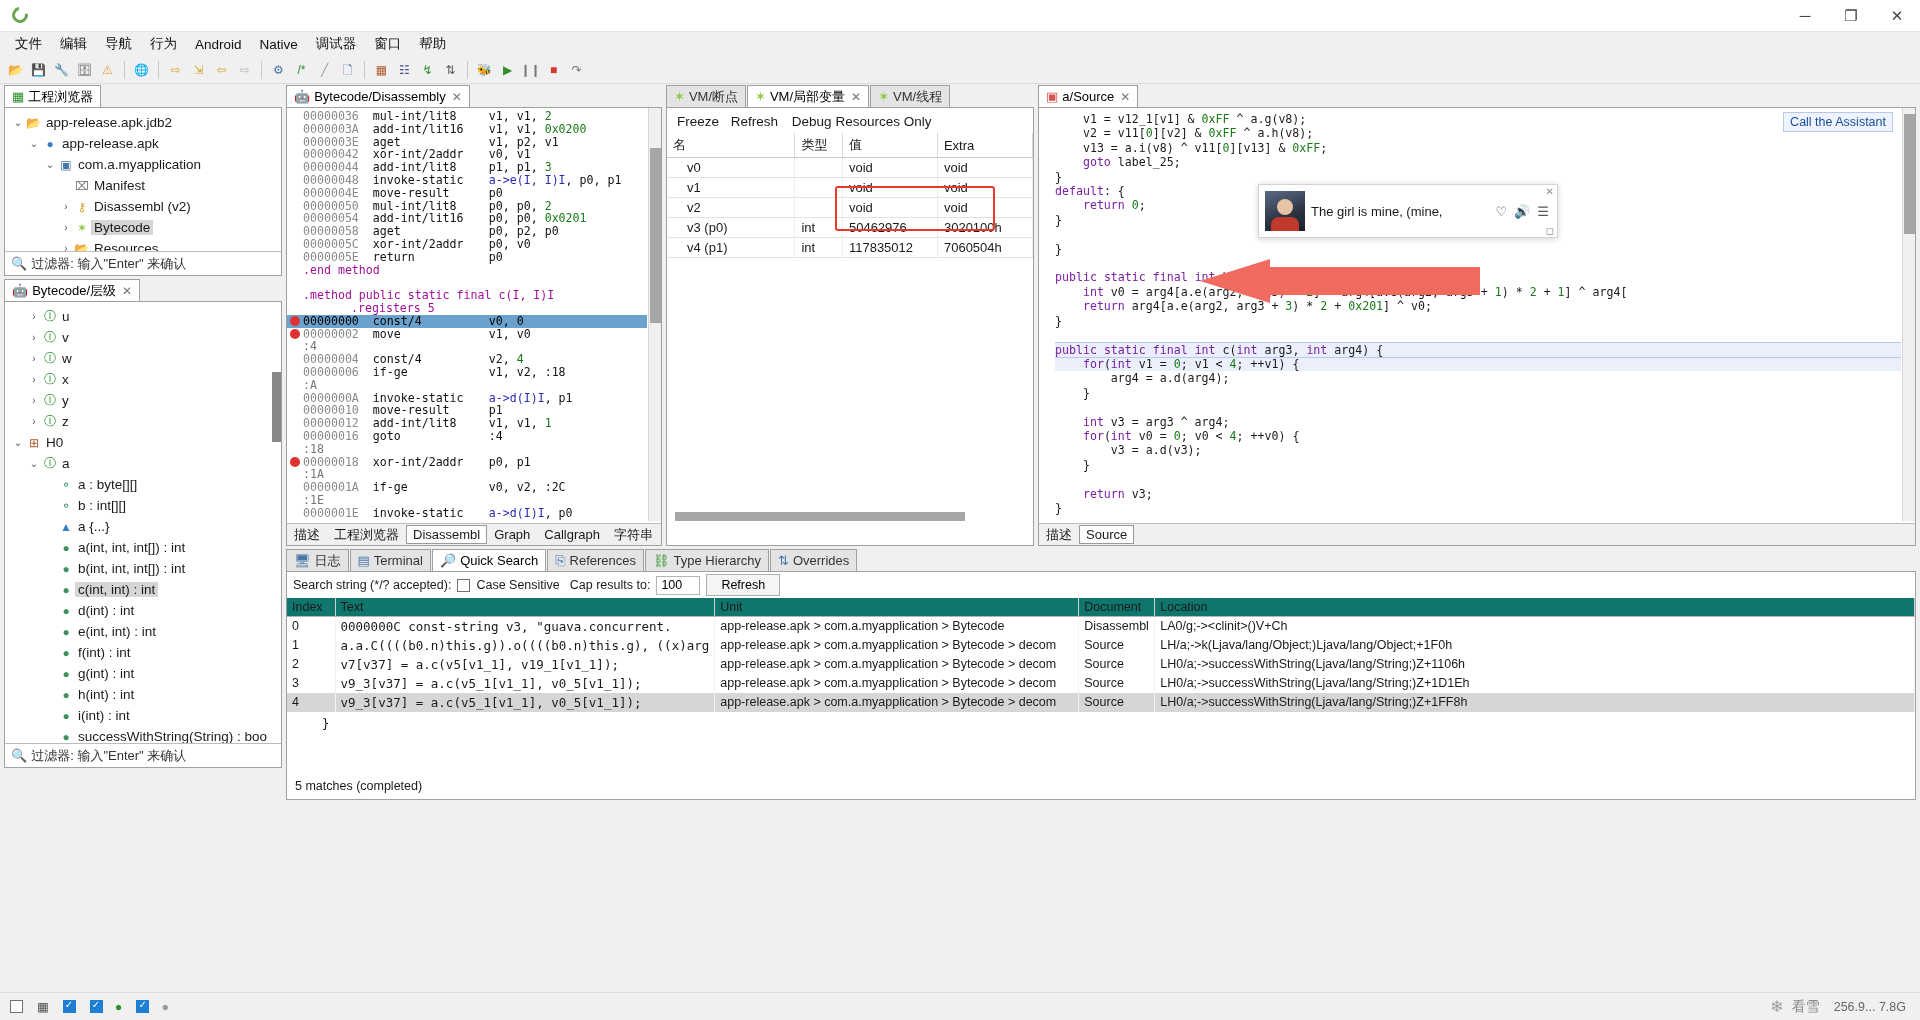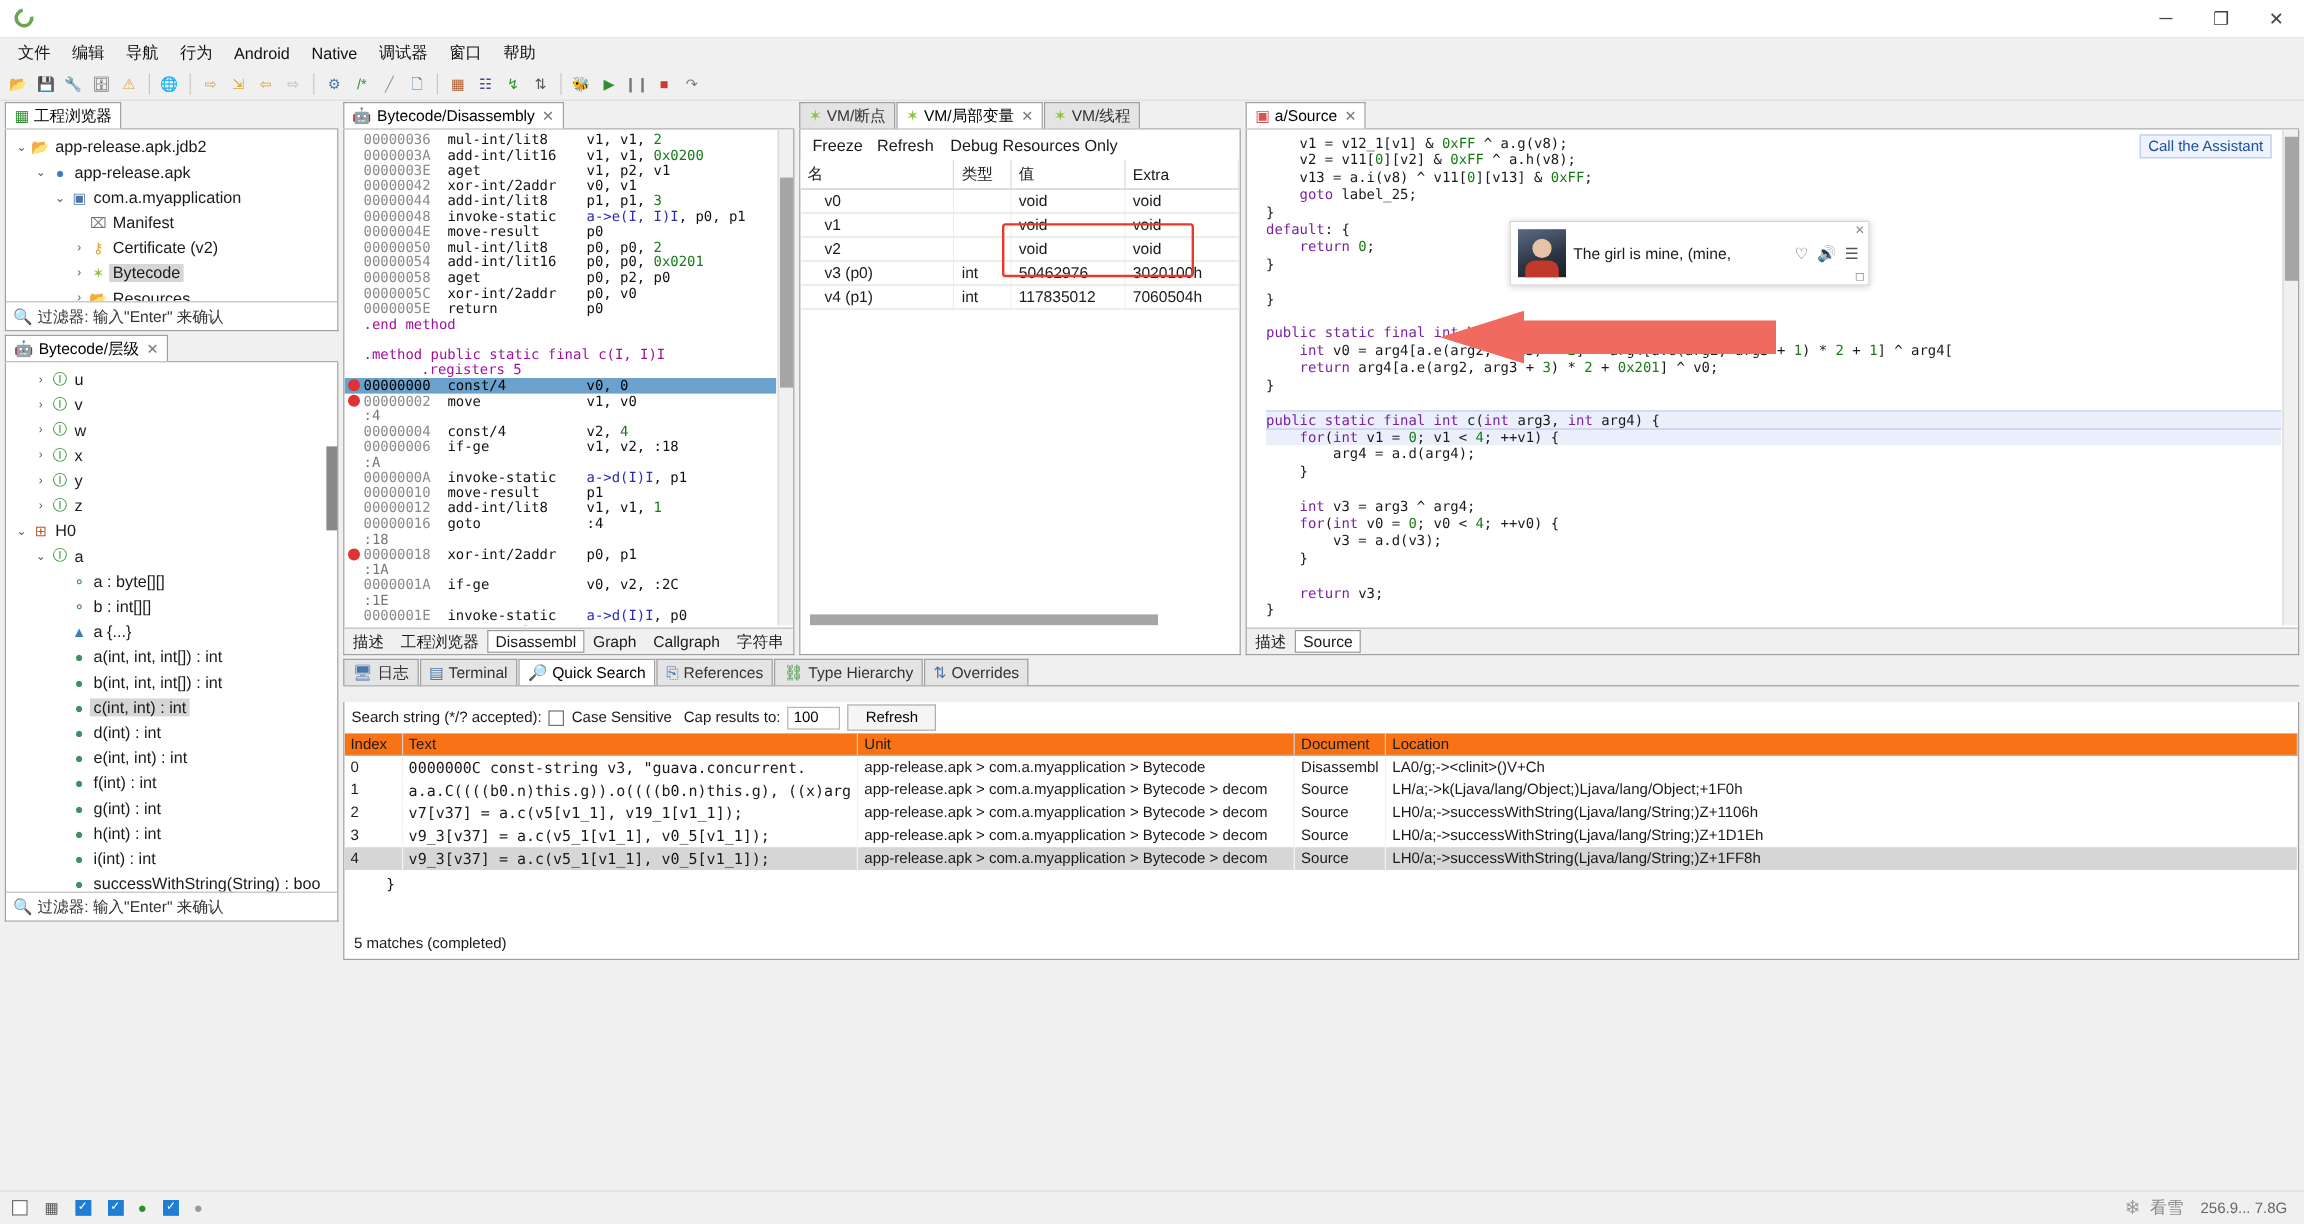--- a/index.html
+++ b/index.html
@@ -94,21 +94,21 @@
   
   table.vt { border-collapse:collapse; width:100%; font-size:13px; }
   table.vt th { text-align:left; font-weight:normal; background:#fff;
     border-bottom:1px solid #c9c9c9; border-right:1px solid #d9d9d9;
     padding:3px 6px; }
   table.vt td { border-bottom:1px solid #e2e2e2; border-right:1px solid #eee;
     padding:2px 6px; height:20px; }
 
   
   table.rt { border-collapse:collapse; width:100%; font-size:12.5px; }
-  table.rt th { text-align:left; font-weight:normal; background:#f97316;
+  table.rt th { text-align:left; font-weight:normal; background:#0f766e;
      border-right:1px solid #cfcfcf; border-bottom:1px solid #b5b5b5;
      padding:2px 5px; }
   table.rt td { padding:1px 5px; height:19px; white-space:nowrap;
      overflow:hidden; border-right:1px solid #f2f2f2;}
   table.rt tr.sel td { background:#d6d6d6; }
 
   
   #statusbar { position:absolute; left:0; bottom:0; width:1920px; height:28px;
      background:#f0f0f0; display:flex; align-items:center; font-size:12.5px;
      border-top:1px solid #dcdcdc; }
@@ -216,21 +216,21 @@
             <span class="lbl">com.a.myapplication</span>
           </div>
           <div class="tnode" style="padding-left: 52px;">
             <span class="arrow"></span>
             <span class="ico" style="color: rgb(119, 119, 119);">⌧</span>
             <span class="lbl">Manifest</span>
           </div>
           <div class="tnode" style="padding-left: 52px;">
             <span class="arrow">›</span>
             <span class="ico" style="color: rgb(217, 165, 49);">⚷</span>
-            <span class="lbl">Certificate (v2)</span>
+            <span class="lbl">Disassembl (v2)</span>
           </div>
           <div class="tnode" style="padding-left: 52px;">
             <span class="arrow">›</span>
             <span class="ico" style="color: rgb(140, 198, 62);">✶</span>
             <span class="lbl sel">Bytecode</span>
           </div>
           <div class="tnode" style="padding-left: 52px;">
             <span class="arrow">›</span>
             <span class="ico" style="color: rgb(217, 165, 49);">📂</span>
             <span class="lbl">Resources</span>
@@ -526,21 +526,21 @@
         </div>
         <div class="tab">
           <span style="color:#2f8f2f">⛓</span>
           <span>Type Hierarchy</span>
         </div>
         <div class="tab">
           <span style="color:#4a76a8">⇅</span>
           <span>Overrides</span>
         </div>
       </div>
-    <div class="tabbody" style="top:22px;margin-top:13px;">
+    <div class="tabbody" style="top:22px;">
 
       <div style="display:flex; align-items:center; height:26px; padding:0 6px; gap:6px;">
         <span style="font-size:12.5px;">Search string (*/? accepted):</span>
         <span class="cbx"></span>
         <span style="font-size:12.5px;">Case Sensitive</span>
         <span style="font-size:12.5px; margin-left:4px;">Cap results to:</span>
         <input style="width: 44px; height: 19px; border: 1px solid rgb(181, 181, 181); font-size: 12.5px; padding: 1px 4px;" value="100">
         <button style="height:22px; padding:0 14px; font-size:12.5px; border:1px solid #adadad; background:#f5f5f5; font-family:'Liberation Sans',sans-serif;">Refresh</button>
       </div>
 

